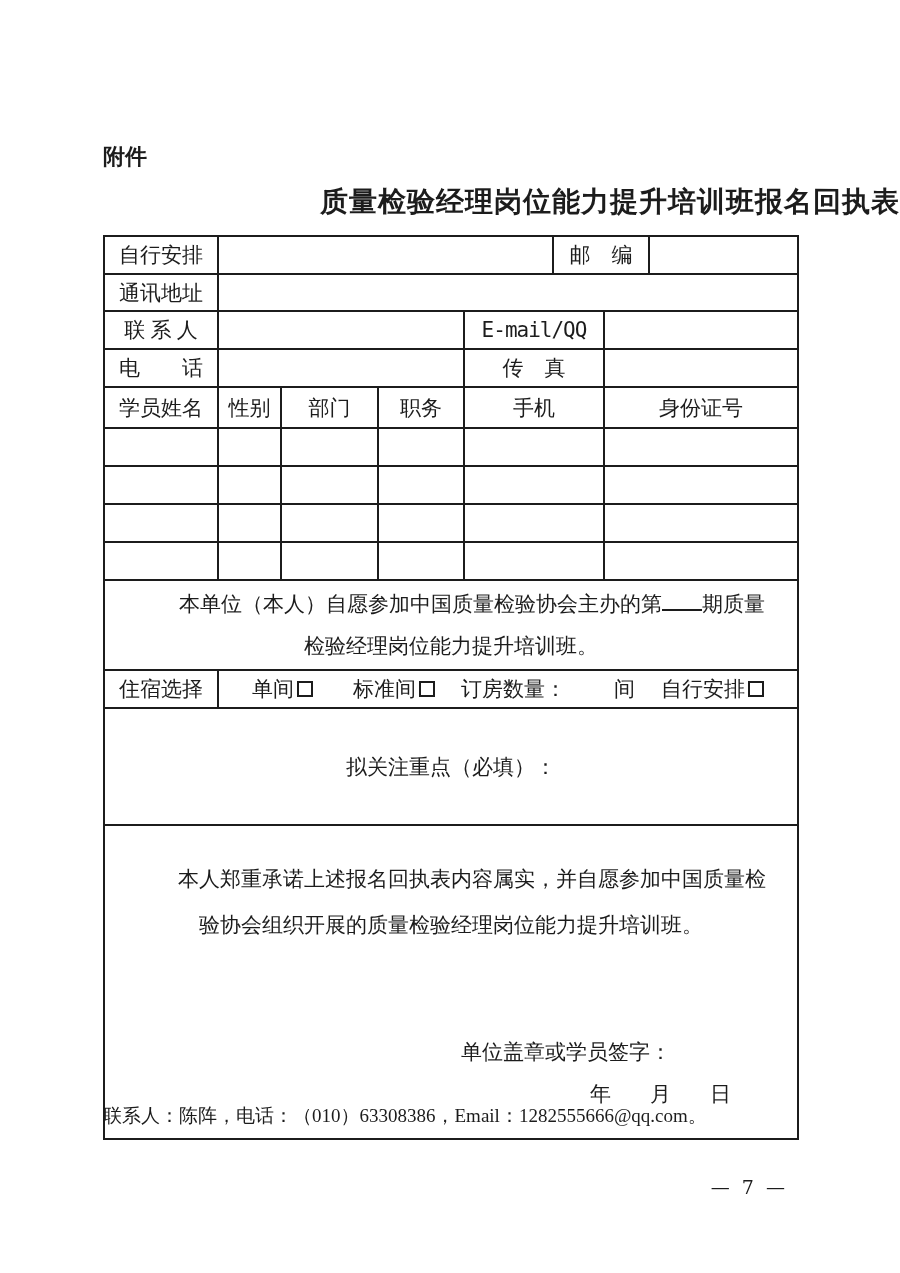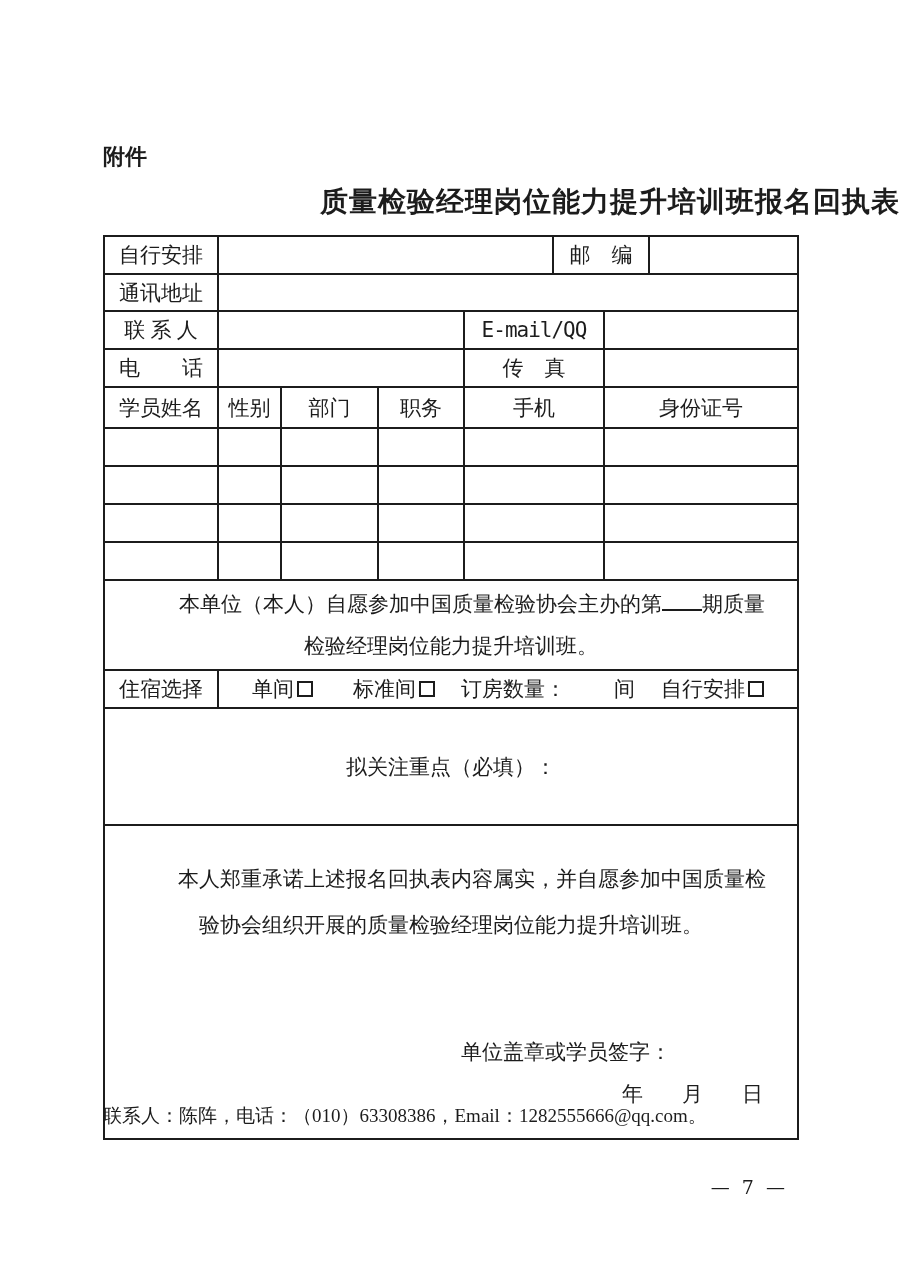--- a/index.html
+++ b/index.html
@@ -45,21 +45,21 @@
   .gap48 { display:inline-block; width:48px; }
   .checkbox {
     display:inline-block; width:16px; height:16px;
     border:2px solid #1c1c1c; vertical-align:-1px; margin-left:3px;
     background:#fff;
   }
   td.focus-cell { text-align:left; vertical-align:top; padding:12px 12px 0 12px; }
   td.commit-cell { text-align:left; vertical-align:top; padding:16px 14px 0 12px; }
   .commit-line { line-height:46px; }
   .signature-line { margin-left:230px; margin-top:90px; font-size:21px; }
-  .date-line { text-align:right; margin-top:14px; margin-right:34px; font-size:21px; }
+  .date-line { text-align:right; margin-top:14px; margin-right:66px; font-size:21px; }
   .date-part { margin-left:39px; }
   .email-label { font-family:"DejaVu Sans Mono", monospace; font-size:19px; letter-spacing:-1px; }
   .footer-contact {
     position:absolute; left:103px; top:1103px;
     font-size:19px;
   }
   .page-number {
     position:absolute; top:1176px; right:112px;
     font-size:19px; letter-spacing:3px;
     font-family:"DejaVu Serif", serif;

